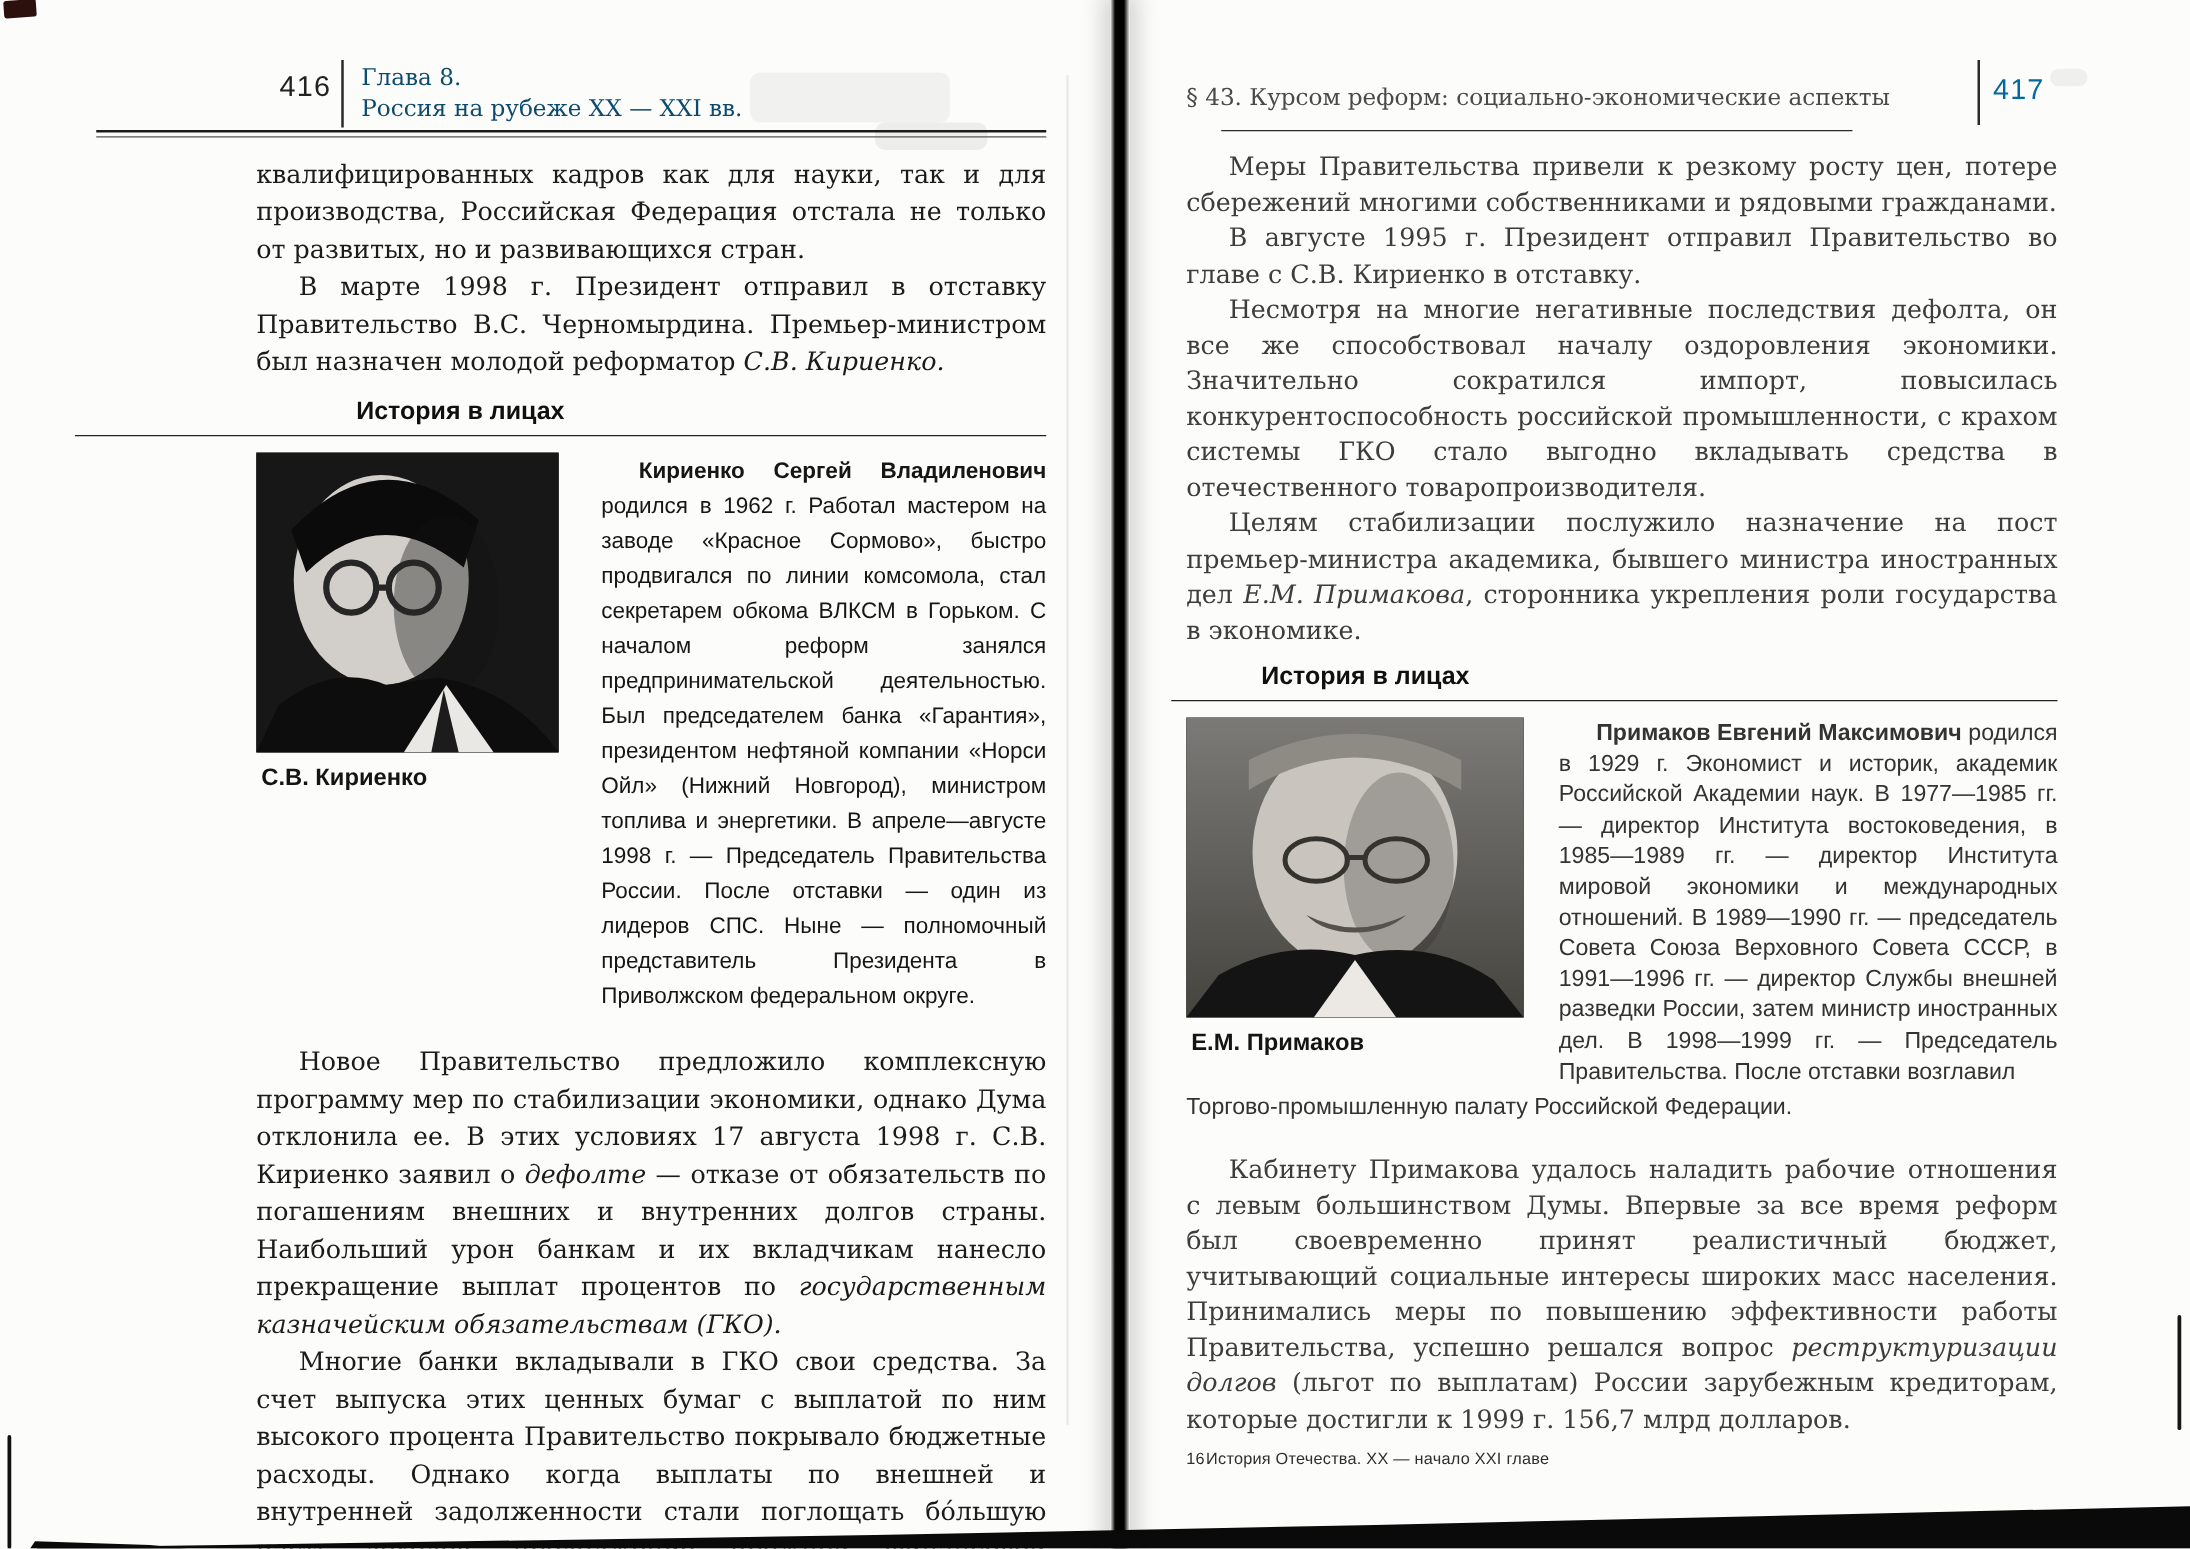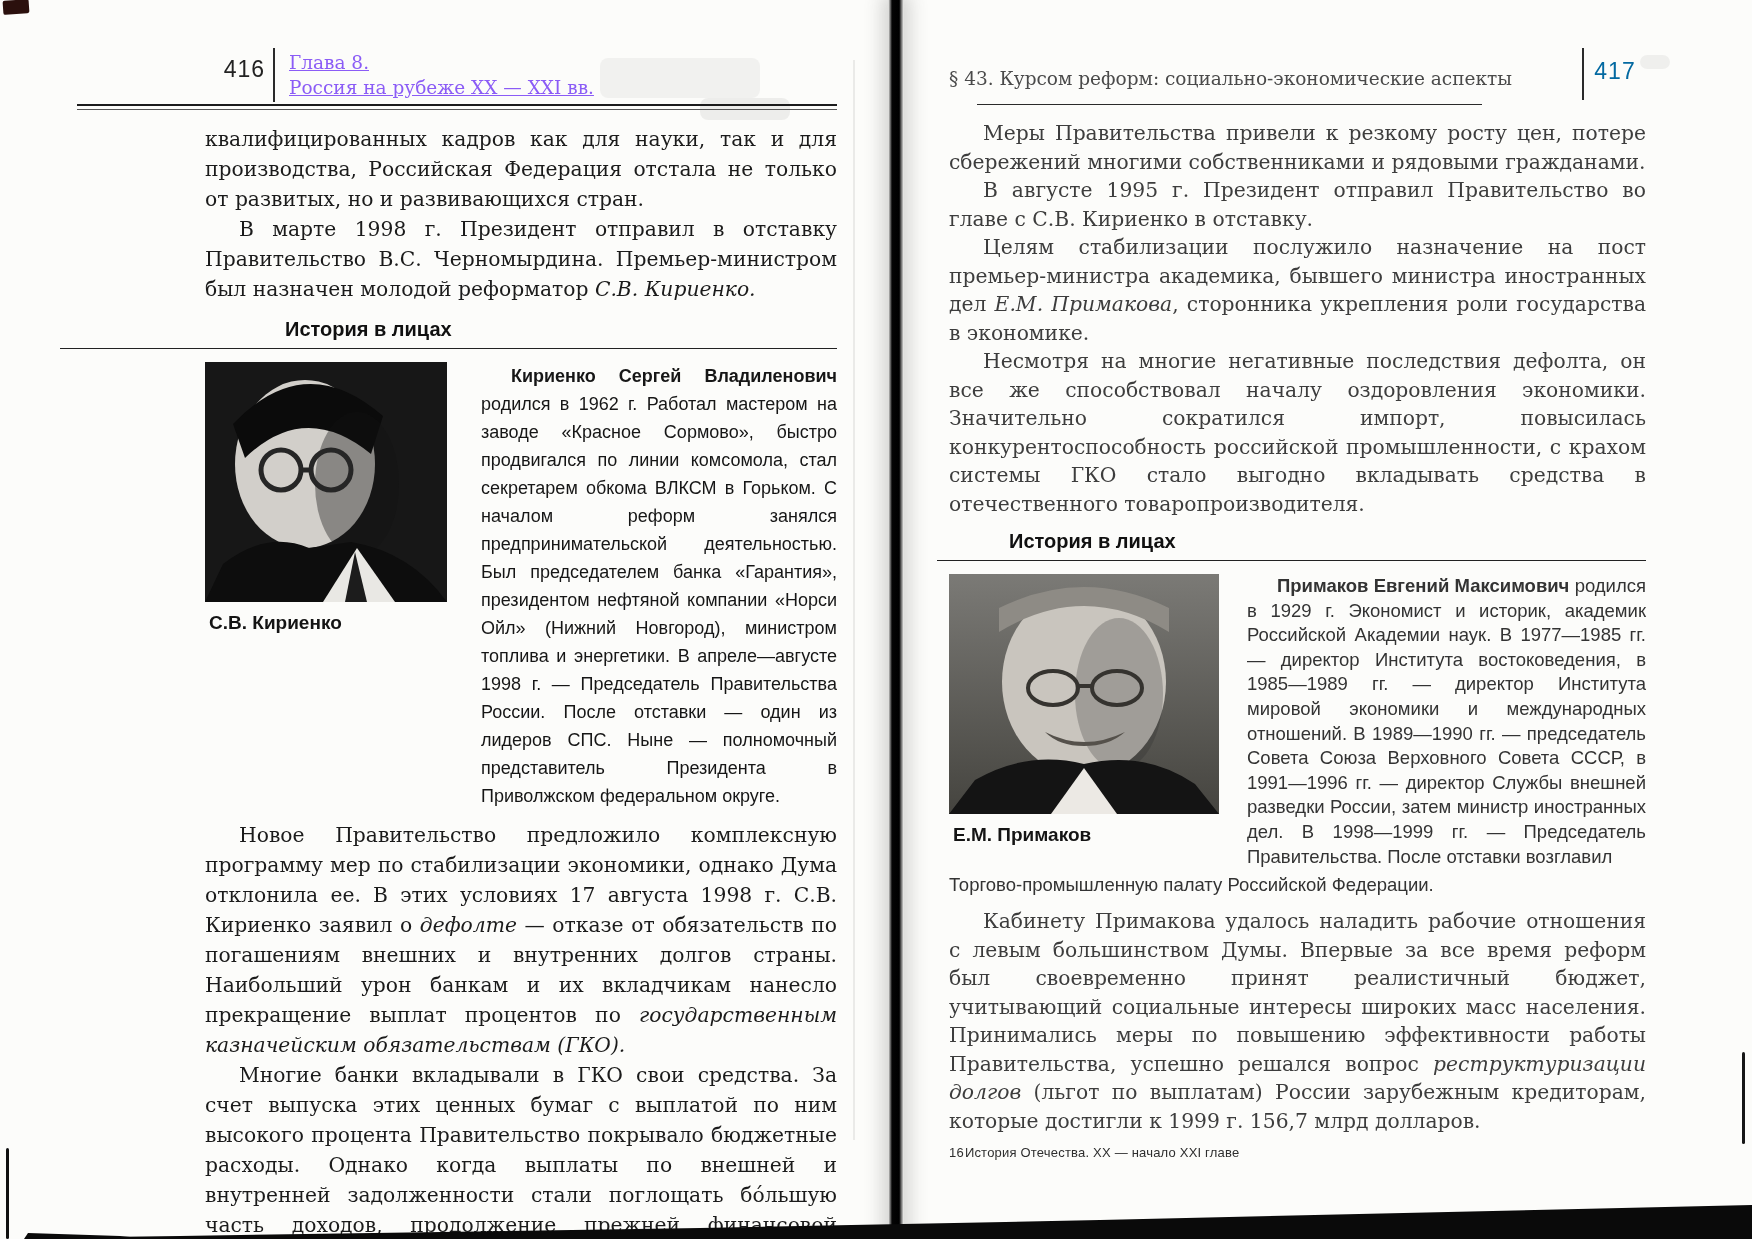--- a/index.html
+++ b/index.html
@@ -12,40 +12,40 @@
   
   .page{position:absolute;top:48px;}
   .page.left{left:205px;width:632px;}
   .page.right{left:949px;width:697px;}
 
   
   .pg-header{display:flex;align-items:flex-start;}
   .left-h .pg-num{width:60px;padding-top:8px;font-size:23px;letter-spacing:1px;color:#222;text-align:right;}
   .h-vrule{width:2px;background:#2a2a2a;}
   .left-h .h-vrule{height:54px;margin:0 14px 0 8px;}
-  .chapter{font-family:"DejaVu Serif","Liberation Serif",serif;font-size:18.5px;line-height:25px;color:#8b5cf6;padding-top:2px;text-decoration:underline;}
+  .chapter{font-family:"DejaVu Serif","Liberation Serif",serif;font-size:18.5px;line-height:25px;color:#0c4a6e;padding-top:2px;}
   .h-hrule{height:3px;border-top:2px solid #1c1c1c;border-bottom:1px solid #555;
     width:calc(100% + 128px);margin-left:-128px;margin-top:2px;}
   .right-h{justify-content:space-between;}
   .running-title{font-family:"DejaVu Serif","Liberation Serif",serif;font-size:18.5px;color:#4a4a4a;padding-top:20px;flex:1;}
   .right-h .h-vrule{height:52px;margin:0 0 0 10px;}
   .right-h .pg-num{width:62px;text-align:center;padding-top:10px;font-size:23px;letter-spacing:1px;color:#0369a1;}
   .thin-rule{height:0;border-top:1.8px solid #2a2a2a;}
   .thin-rule.partial{width:505px;margin-left:28px;margin-top:4px;}
 
   
   .serif{
     font-family:"DejaVu Serif","Liberation Serif",serif;
     font-size:20.3px;line-height:30px;text-align:justify;
     margin:0;text-indent:34px;color:#1b1b1b;
   }
   .serif.noind{text-indent:0;}
   .page.right .serif{color:#3d3d3d;line-height:28.5px;}
   .mt{margin-top:14px;}
-  .mt-s{margin-top:10px;}
+  .mt-s{margin-top:24px;}
 
   
   .history-title{font-weight:700;font-size:20px;color:#101010;margin-top:14px;}
   .page.left .history-title{margin-left:80px;}
   .page.right .history-title{margin-left:60px;margin-top:12px;}
   .sect-rule{height:0;border-top:1.6px solid #222;margin-top:7px;}
   .page.left .sect-rule{width:calc(100% + 145px);margin-left:-145px;}
   .page.right .sect-rule{width:calc(100% + 12px);margin-left:-12px;}
 
   
@@ -137,22 +137,22 @@
   <section class="page right">
     <header class="pg-header right-h">
       <div class="running-title">§ 43. Курсом реформ: социально-экономические аспекты</div>
       <div class="h-vrule"></div>
       <div class="pg-num">417</div>
     </header>
     <div class="thin-rule partial"></div>
 
     <p class="serif mt">Меры Правительства привели к резкому росту цен, потере сбережений многими собственниками и рядовыми гражданами.</p>
     <p class="serif">В августе 1995 г. Президент отправил Правительство во главе с С.В. Кириенко в отставку.</p>
+    <p class="serif">Несмотря на многие негативные последствия дефолта, он все же способствовал началу оздоровления экономики. Значительно сократился импорт, повысилась конкурентоспособность российской промышленности, с крахом системы ГКО стало выгодно вкладывать средства в отечественного товаропроизводителя.</p>
     <p class="serif"><span>Целям стабилизации послужило назначение на пост премьер-министра академика, бывшего министра иностранных дел </span><i>Е.М. Примакова</i><span>, сторонника укрепления роли государства в экономике.</span></p>
-    <p class="serif">Несмотря на многие негативные последствия дефолта, он все же способствовал началу оздоровления экономики. Значительно сократился импорт, повысилась конкурентоспособность российской промышленности, с крахом системы ГКО стало выгодно вкладывать средства в отечественного товаропроизводителя.</p>
 
     <div class="history-title">История в лицах</div>
     <div class="sect-rule"></div>
 
     <div class="media-row">
       <figure class="photo-fig">
         <svg class="photo" width="270" height="240" viewBox="0 0 270 240">
           <defs>
             <linearGradient id="pgbg" x1="0" y1="0" x2="0" y2="1">
               <stop offset="0" stop-color="#7b7a76"></stop>

